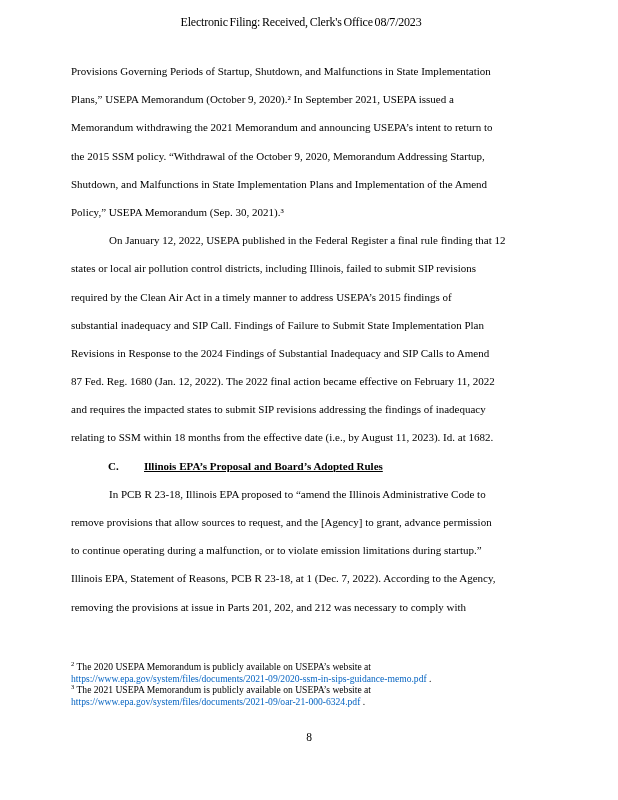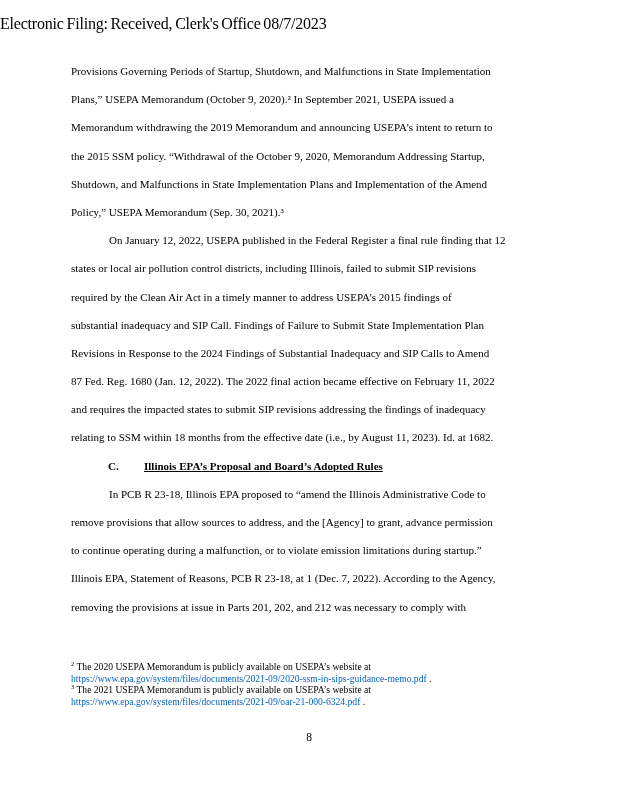--- a/index.html
+++ b/index.html
@@ -11,21 +11,22 @@
     height: 800px;
     background: #ffffff;
     font-family: "Liberation Serif", "DejaVu Serif", serif;
     color: #000000;
     overflow: hidden;
   }
   .stamp {
     position: absolute;
     top: 15px;
     left: 0; right: 16px;
-    font-size: 16px;
+    text-align: center;
+    font-size: 12px;
     letter-spacing: -0.2px;
     word-spacing: -1px;
     white-space: nowrap;
   }
   .body-text {
     position: absolute;
     top: 57px;
     left: 71px;
     width: 482px;
     font-size: 11px;
@@ -76,40 +77,40 @@
 <body>
 
 <div class="page">
 
   <div class="stamp">Electronic Filing: Received, Clerk's Office 08/7/2023</div>
 
   <div class="body-text">
 
     <div class="line">Provisions Governing Periods of Startup, Shutdown, and Malfunctions in State Implementation</div>
     <div class="line">Plans,” USEPA Memorandum (October 9, 2020).²  In September 2021, USEPA issued a</div>
-    <div class="line">Memorandum withdrawing the 2019 Memorandum and announcing USEPA’s intent to return to</div>
+    <div class="line">Memorandum withdrawing the 2021 Memorandum and announcing USEPA’s intent to return to</div>
     <div class="line">the 2015 SSM policy. “Withdrawal of the October 9, 2020, Memorandum Addressing Startup,</div>
     <div class="line">Shutdown, and Malfunctions in State Implementation Plans and Implementation of the Amend</div>
     <div class="line">Policy,” USEPA Memorandum (Sep. 30, 2021).³</div>
 
     <div class="line indent">On January 12, 2022, USEPA published in the Federal Register a final rule finding that 12</div>
     <div class="line">states or local air pollution control districts, including Illinois, failed to submit SIP revisions</div>
     <div class="line">required by the Clean Air Act in a timely manner to address USEPA’s 2015 findings of</div>
     <div class="line">substantial inadequacy and SIP Call. Findings of Failure to Submit State Implementation Plan</div>
     <div class="line">Revisions in Response to the 2024 Findings of Substantial Inadequacy and SIP Calls to Amend</div>
     <div class="line">87 Fed. Reg. 1680 (Jan. 12, 2022). The 2022 final action became effective on February 11, 2022</div>
     <div class="line">and requires the impacted states to submit SIP revisions addressing the findings of inadequacy</div>
     <div class="line">relating to SSM within 18 months from the effective date (i.e., by August 11, 2023). Id. at 1682.</div>
 
     <div class="line heading">
       <span class="h-num">C.</span><span class="h-title">Illinois EPA’s Proposal and Board’s Adopted Rules</span>
     </div>
 
     <div class="line indent">In PCB R 23-18, Illinois EPA proposed to “amend the Illinois Administrative Code to</div>
-    <div class="line">remove provisions that allow sources to address, and the [Agency] to grant, advance permission</div>
+    <div class="line">remove provisions that allow sources to request, and the [Agency] to grant, advance permission</div>
     <div class="line">to continue operating during a malfunction, or to violate emission limitations during startup.”</div>
     <div class="line">Illinois EPA, Statement of Reasons, PCB R 23-18, at 1 (Dec. 7, 2022). According to the Agency,</div>
     <div class="line">removing the provisions at issue in Parts 201, 202, and 212 was necessary to comply with</div>
   </div>
 
   <div class="footnotes">
     <div class="fn-line">
       <sup class="fn-marker">2</sup>
       <span>The 2020 USEPA Memorandum is publicly available on USEPA’s website at</span>
     </div>

